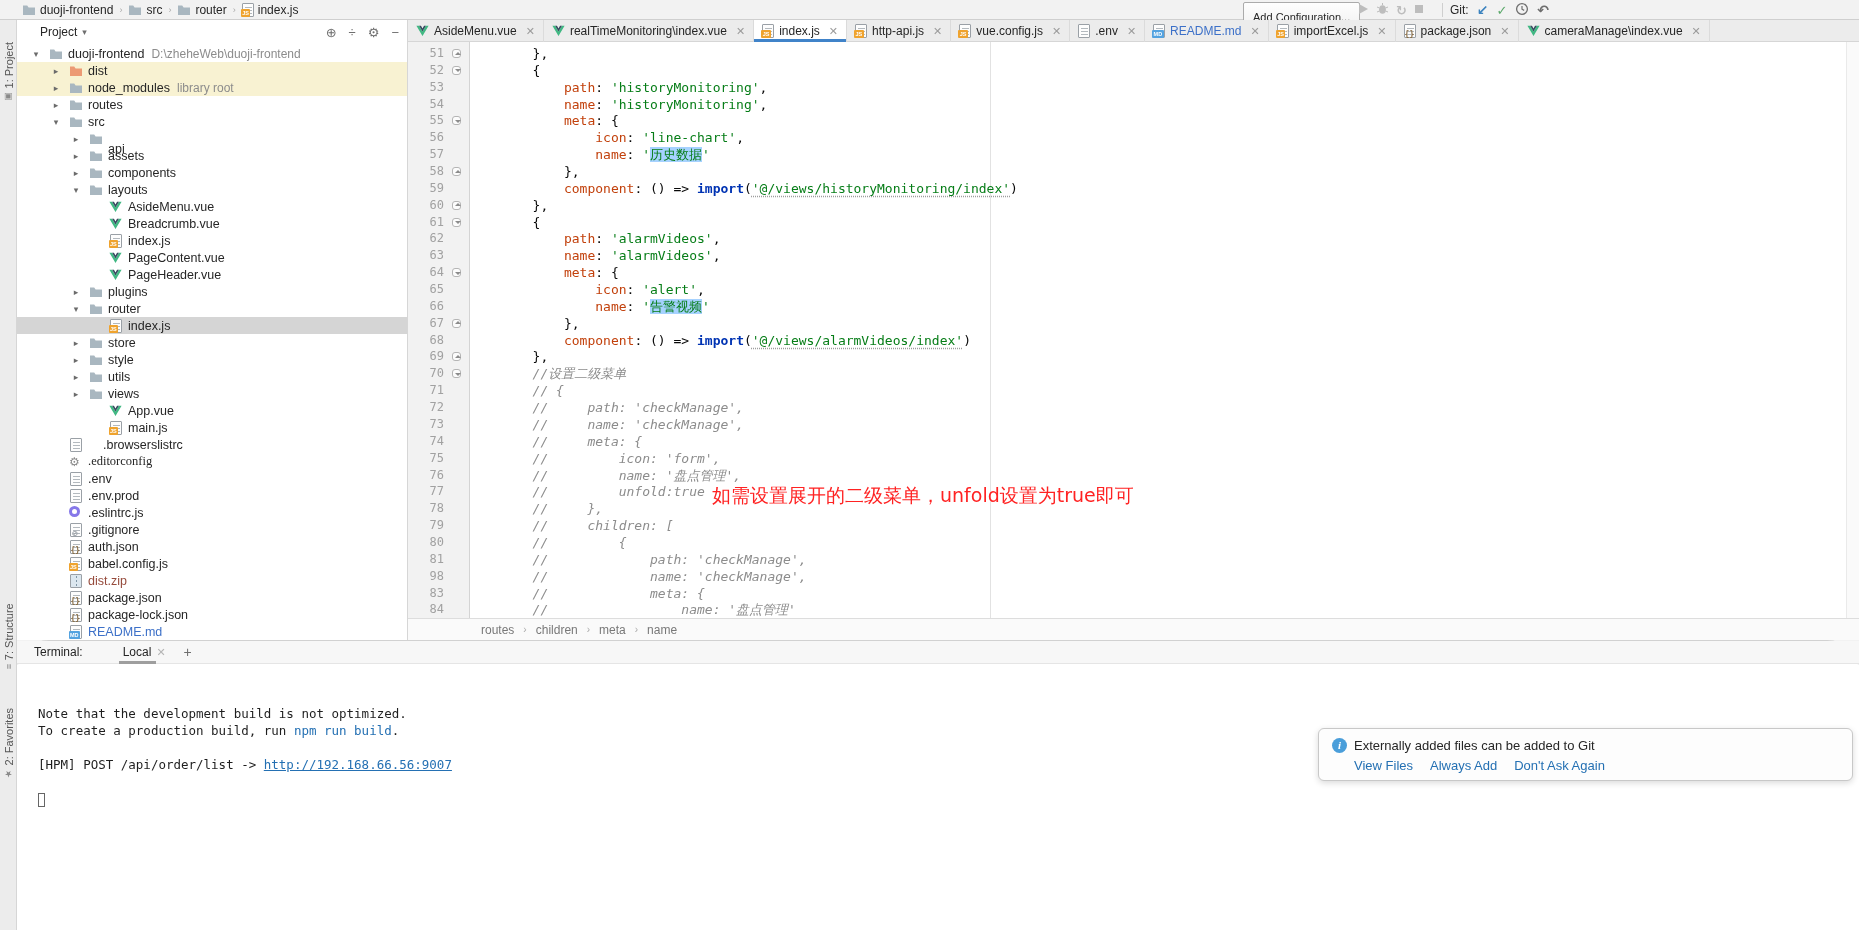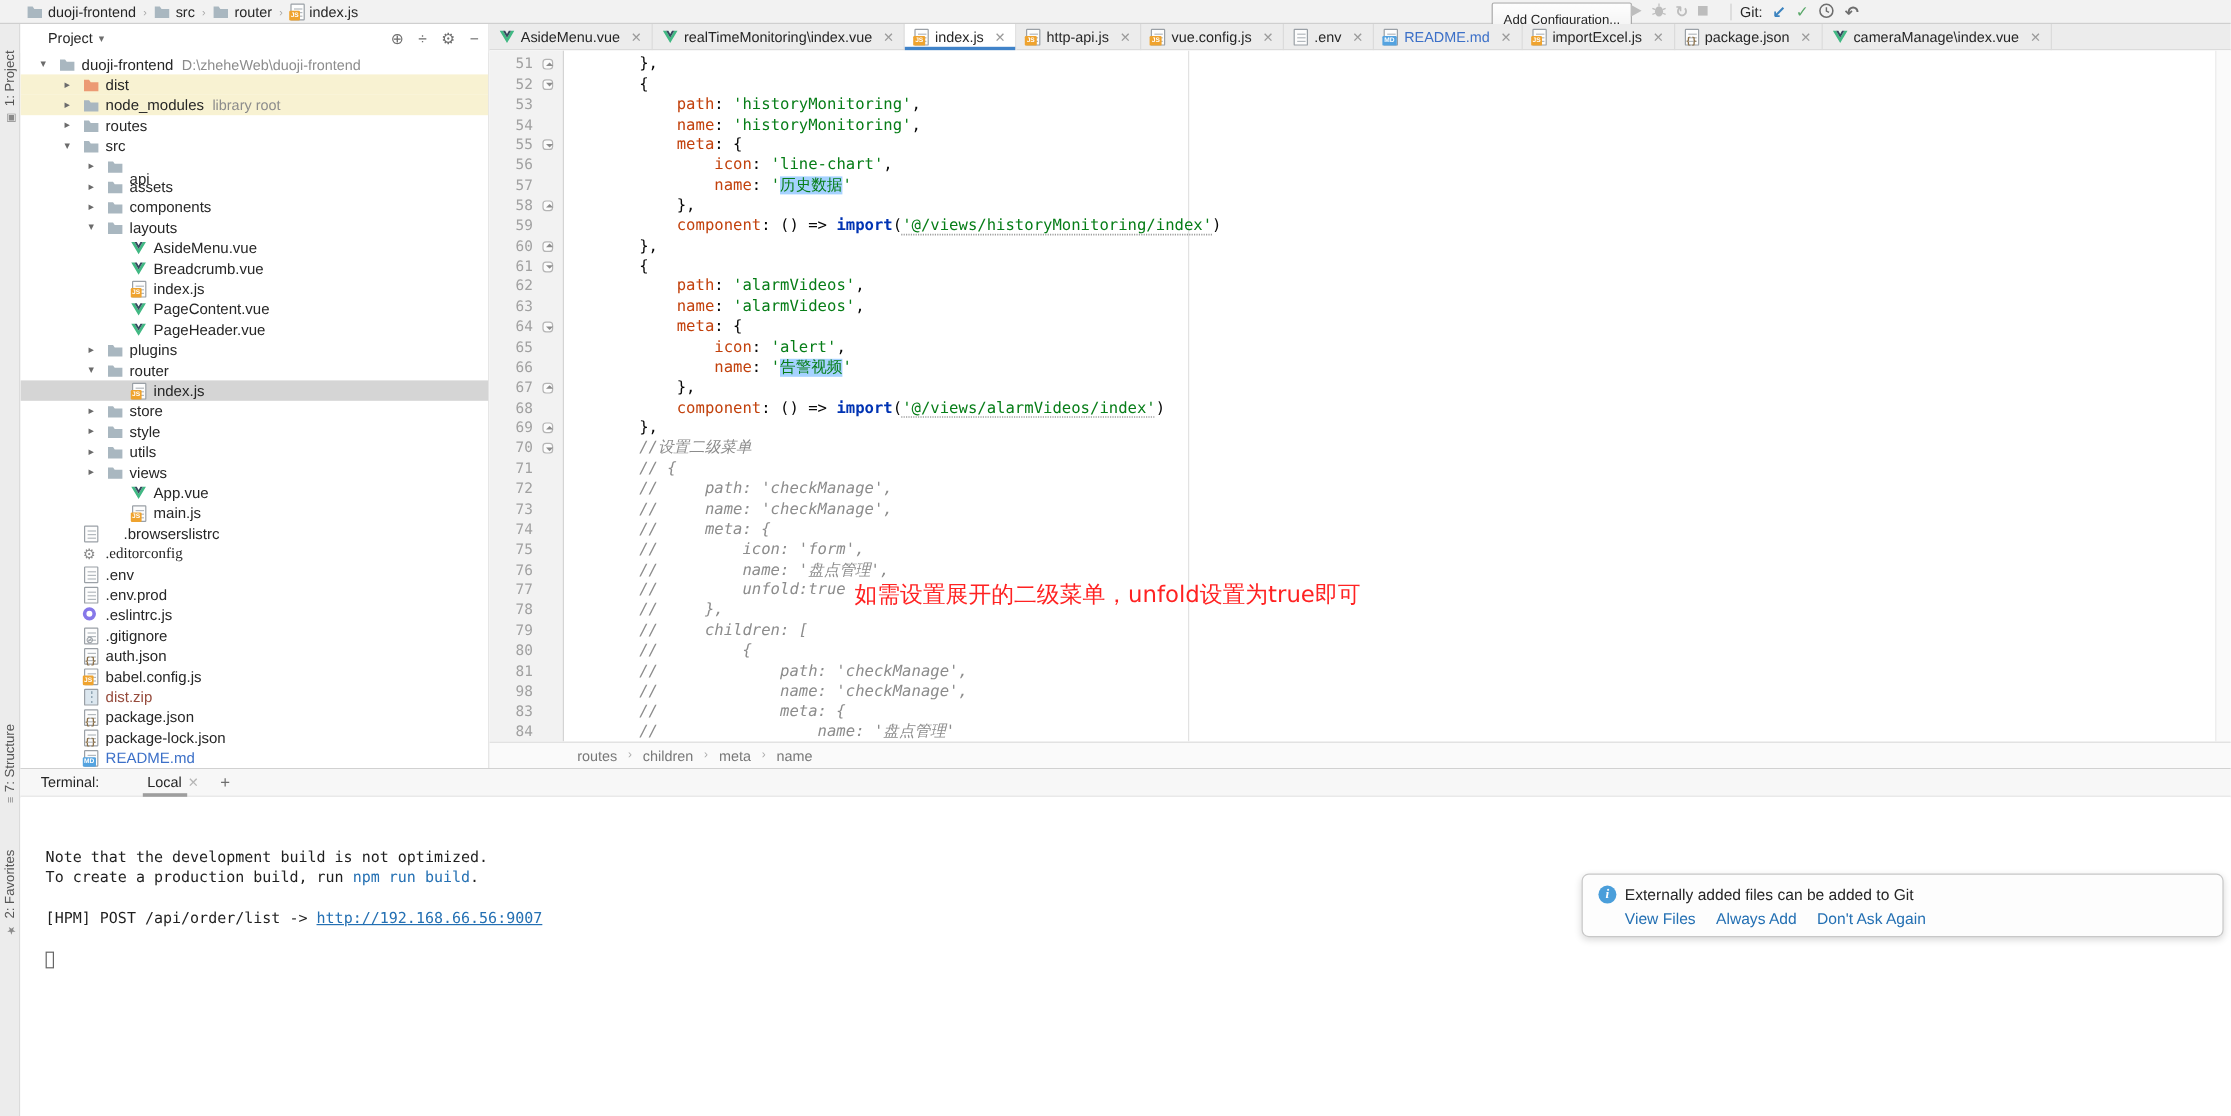--- a/index.html
+++ b/index.html
@@ -84,21 +84,21 @@
   .tk-c { color:#8C8C8C; font-style:italic; }
   .tk-su { color:#067D17; text-decoration:underline dotted #9E9E9E; text-underline-offset:3px; }
   #annotation { position:absolute; left:304px; top:441px; font-size:19px; color:#FF2222; font-family:"DejaVu Sans",sans-serif; white-space:nowrap; }
   #ed-scrollbar { position:absolute; right:0; top:0; width:13px; height:576px; background:#FAFAFA; border-left:1px solid #EAEAEA; }
 
   #ed-breadcrumb { position:absolute; left:0; top:598px; width:100%; height:22px; background:#FAFAFA; border-top:1px solid #DDDDDD;
      display:flex; align-items:center; padding-left:73px; gap:9px; color:#787878; }
   #ed-breadcrumb .sep { color:#ABABAB; font-size:10px; }
 
   
-  #terminal { left:17px; top:640px; width:1842px; height:290px; background:#FFFFFF; border-top:1px solid #D1D1D1; }
+  #terminal { left:17px; top:640px; width:1842px; height:290px; background:#FFFFFF; border-top:1px solid #D1D1D1;border-radius:32px; }
   #term-header { position:absolute; left:0; top:0; width:100%; height:23px; background:#F7F7F7; border-bottom:1px solid #E5E5E5; display:flex; align-items:center; }
   #term-title { margin-left:17px; color:#262626; }
   #term-tab { margin-left:36px; position:relative; height:23px; display:flex; align-items:center; padding:0 4px; }
   #term-tab::after { content:""; position:absolute; left:0; right:14px; bottom:0; height:3px; background:#9E9E9E; }
   #term-tab .tclose { color:#B5B5B5; font-size:11px; margin-left:5px; }
   #term-add { margin-left:14px; color:#6E6E6E; font-size:14px; }
   #term-body { position:absolute; left:0; top:24px; width:100%; height:266px; background:#fff; }
   .tline { position:absolute; left:21px; white-space:pre; font:12.5px/17px "DejaVu Sans Mono",monospace; color:#1F1F1F; }
   .tt-cmd { color:#2470B3; }
   .tt-link { color:#2470B3; text-decoration:underline; }

